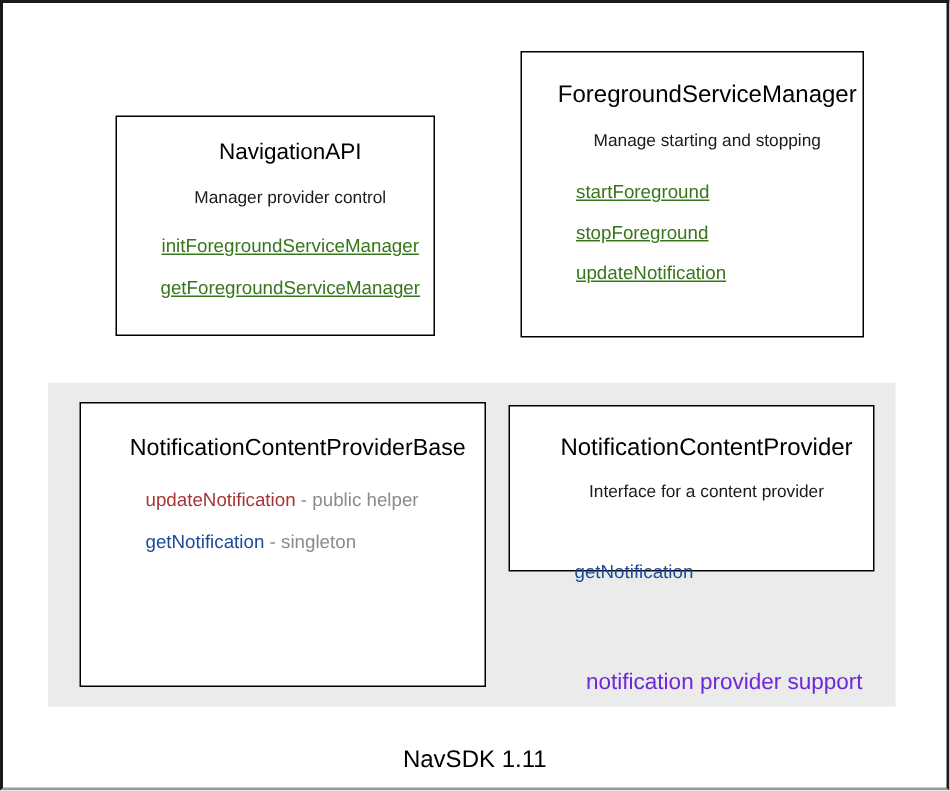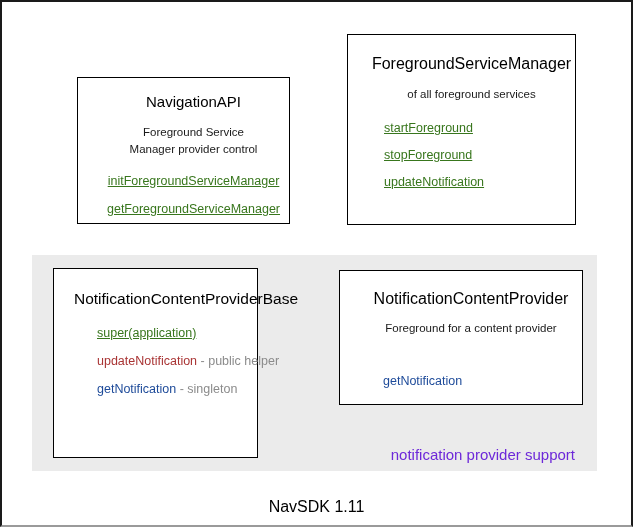--- a/index.html
+++ b/index.html
@@ -74,28 +74,28 @@
   #box-nav .method    { margin-bottom: 15px; }
 
   
   #box-fsm { left: 345px; top: 32px; width: 229px; height: 191px; }
   #box-fsm .box-title { margin-top: 20px; }
   #box-fsm .box-desc  { margin-top: 13px; }
   #box-fsm .methods   { margin-top: 19px; padding-left: 16px; }
   #box-fsm .method    { margin-bottom: 14px; }
 
   
-  #box-ncpb { left: 51px; top: 266px; width: 205px; height: 190px; }
+  #box-ncpb { left: 51px; top: 266px; width: 271px; height: 190px; }
   #box-ncpb .box-title { margin-top: 21px; font-size: 15.5px; }
   #box-ncpb .box-desc  { margin-top: 18px; }
   #box-ncpb .methods   { margin-top: 19px; padding-left: 23px; }
   #box-ncpb .method    { margin-bottom: 15px; }
 
   
-  #box-ncp { left: 337px; top: 268px; width: 244px; height: 135px; }
+  #box-ncp { left: 337px; top: 268px; width: 244px; height: 111px; }
   #box-ncp .box-title { margin-top: 19px; }
   #box-ncp .box-desc  { margin-top: 12px; }
   #box-ncp .methods   { margin-top: 38px; padding-left: 23px; }
 
   .caption {
     position: absolute;
     left: 0;
     top: 496px;
     width: 100%;
     text-align: center;
@@ -104,58 +104,56 @@
   }
 </style>
 </head>
 <body>
 
 <div class="canvas">
 
   <div class="class-box" id="box-nav">
     <div class="box-title">NavigationAPI</div>
     <div class="box-desc">
-      <div>Foreground Service</div>
       <div>Manager provider control</div>
     </div>
     <div class="methods">
       <p class="method green">initForegroundServiceManager</p>
       <p class="method green">getForegroundServiceManager</p>
     </div>
   </div>
 
   <div class="class-box" id="box-fsm">
     <div class="box-title">ForegroundServiceManager</div>
     <div class="box-desc">
-      <div>of all foreground services</div>
+      <div>Manage starting and stopping</div>
     </div>
     <div class="methods">
       <p class="method green">startForeground</p>
       <p class="method green">stopForeground</p>
       <p class="method green">updateNotification</p>
     </div>
   </div>
 
   <div class="group-rect">
     <div class="group-label">notification provider support</div>
   </div>
 
   <div class="class-box" id="box-ncpb">
     <div class="box-title">NotificationContentProviderBase</div>
     <div class="methods">
-      <p class="method green">super(application)</p>
       <p class="method"><span class="red">updateNotification</span> <span class="note">- public helper</span></p>
       <p class="method"><span class="blue">getNotification</span> <span class="note">- singleton</span></p>
     </div>
   </div>
 
   <div class="class-box" id="box-ncp">
     <div class="box-title">NotificationContentProvider</div>
     <div class="box-desc">
-      <div>Foreground for a content provider</div>
+      <div>Interface for a content provider</div>
     </div>
     <div class="methods">
       <p class="method blue">getNotification</p>
     </div>
   </div>
 
   <div class="caption">NavSDK 1.11</div>
 
 </div>
 

